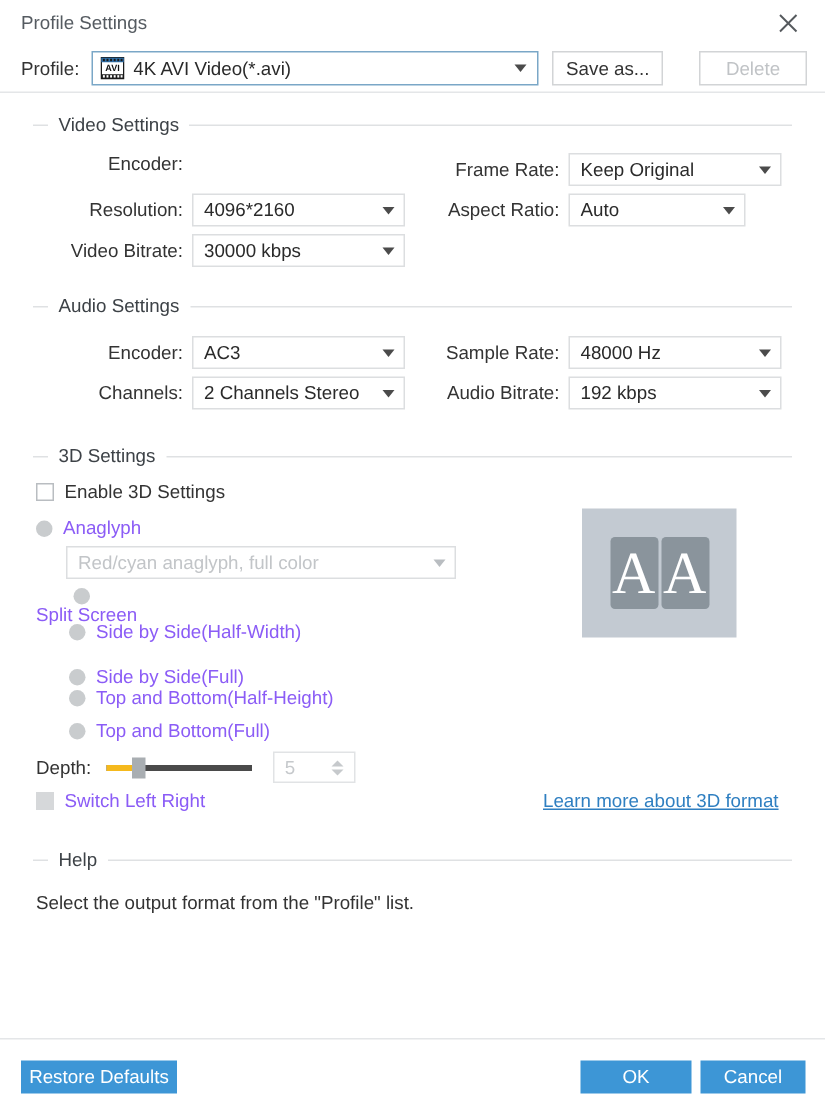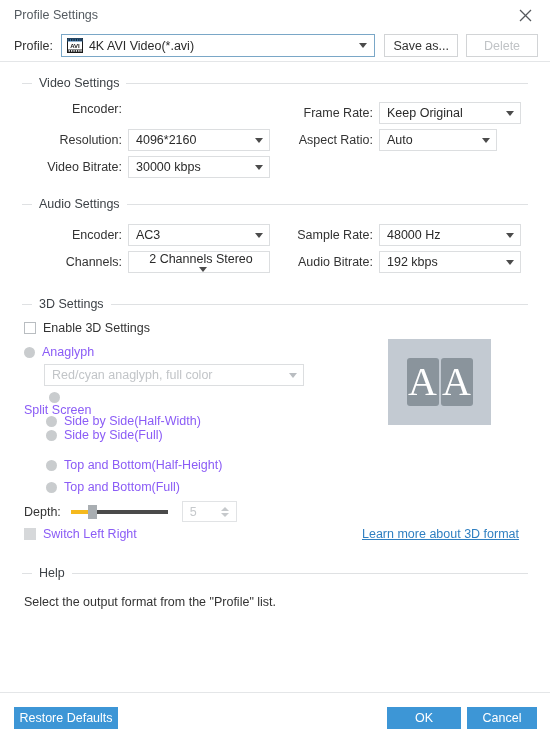--- a/index.html
+++ b/index.html
@@ -94,21 +94,21 @@
 
   .btn-plain {
     height: 23px;
     min-width: 72px;
     border: 1px solid #d2d4d6;
     background: #ffffff;
     font-family: "Liberation Sans", sans-serif;
     font-size: 12.5px;
     color: #333333;
     cursor: pointer;
-    margin-right: 8px;
+    margin-right: 24px;
     padding: 0 8px;
   }
   .btn-plain.disabled {
     color: #c0c3c6;
     cursor: default;
   }
   .btn-plain:last-child { margin-right: 0; }
 
   
   .group {
@@ -438,21 +438,21 @@
 <div class="field" style="left:22px; top:224px;">
   <span class="field-label" style="width:100px;">Encoder:</span>
   <div class="combo" style="width:142px; margin-left:6px;">
     <span class="combo-value">AC3</span>
     <span class="caret"></span>
   </div>
 </div>
 
 <div class="field" style="left:22px; top:251px;">
   <span class="field-label" style="width:100px;">Channels:</span>
-  <div class="combo" style="width:142px; margin-left:6px;flex-direction:column;">
+  <div class="combo" style="width:142px; margin-left:6px;">
     <span class="combo-value">2 Channels Stereo</span>
     <span class="caret"></span>
   </div>
 </div>
 
 <div class="field" style="left:285px; top:224px;">
   <span class="field-label" style="width:88px;">Sample Rate:</span>
   <div class="combo" style="width:142px; margin-left:6px;">
     <span class="combo-value">48000 Hz</span>
     <span class="caret"></span>
@@ -495,21 +495,21 @@
 <div class="radio-row" style="left:24px; top:392px;flex-direction:column;">
   <span class="radio"></span>
   <span class="lbl dim">Split Screen</span>
 </div>
 
 <div class="radio-row" style="left:46px; top:414px;">
   <span class="radio"></span>
   <span class="lbl dim">Side by Side(Half-Width)</span>
 </div>
 
-<div class="radio-row" style="left:46px; top:428px;">
+<div class="radio-row" style="left:46px; top:444px;">
   <span class="radio"></span>
   <span class="lbl dim">Side by Side(Full)</span>
 </div>
 
 <div class="radio-row" style="left:46px; top:458px;">
   <span class="radio"></span>
   <span class="lbl dim">Top and Bottom(Half-Height)</span>
 </div>
 
 <div class="radio-row" style="left:46px; top:480px;">

